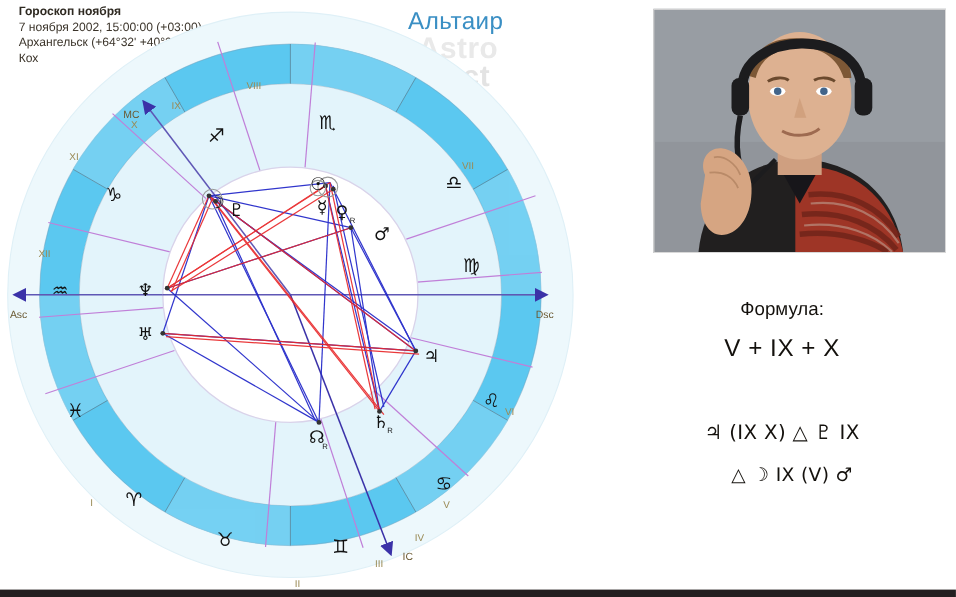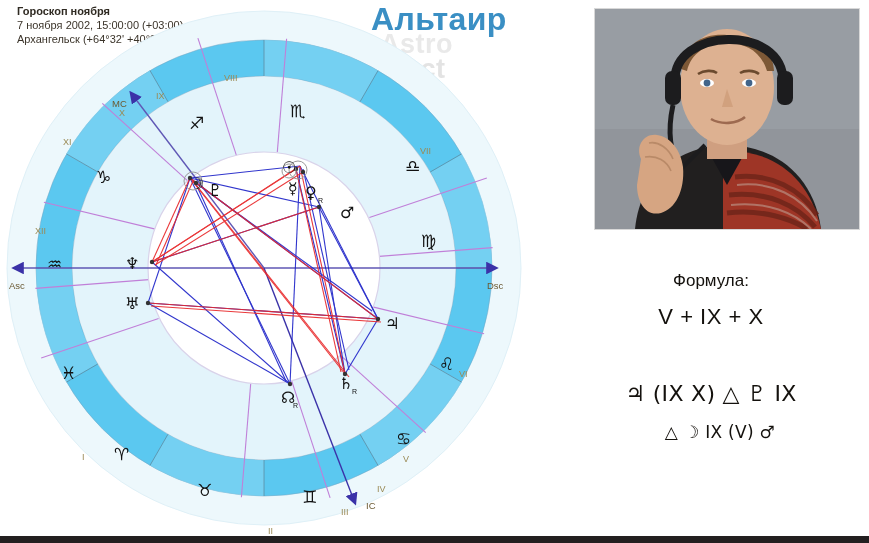--- a/index.html
+++ b/index.html
@@ -18,22 +18,22 @@
   }
 
   
   .header{position:absolute;left:17px;top:4px;color:#3a3326;}
   .header .h-title{font-size:11px;font-weight:bold;line-height:14px;color:#2f2a22;}
   .header .h-line{font-size:11px;line-height:14px;color:#3b342a;}
 
   
   .logo{position:absolute;left:371px;top:2px;width:180px;height:80px;}
   .logo .logo-main{
-    position:absolute;left:0;top:0;font-size:32px;color:#3a8fc4;
-    letter-spacing:.4px;line-height:34px;font-weight:700;
+    position:absolute;left:0;top:0;font-size:22px;color:#3a8fc4;
+    letter-spacing:.4px;line-height:34px;font-weight:400;
   }
   .logo .logo-sub1{
     position:absolute;left:9px;top:27px;font-size:27px;color:#e9e9e9;
     line-height:30px;font-weight:600;letter-spacing:.5px;
   }
   .logo .logo-sub2{
     position:absolute;left:9px;top:52px;font-size:27px;color:#e3e3e3;
     line-height:30px;font-weight:600;letter-spacing:.5px;
   }
 
@@ -52,33 +52,34 @@
     position:absolute;left:594px;top:8px;width:266px;height:222px;
     border:1px solid #d8d8d8;box-sizing:border-box;background:#8e9298;
     overflow:hidden;
   }
   .cam svg{display:block;}
 
   
   .panel{position:absolute;left:578px;top:270px;width:266px;height:230px;text-align:center;color:#14110d;}
   .panel .f-label{font-size:17px;line-height:22px;margin-bottom:14px;}
   .panel .f-value{font-size:22px;line-height:22px;letter-spacing:.5px;}
-  .panel .f-row1{font-size:22px;line-height:24px;margin-top:54px;letter-spacing:.3px;}
+  .panel .f-row1{font-size:18px;line-height:24px;margin-top:54px;letter-spacing:.3px;}
   .panel .f-row2{font-size:17px;line-height:24px;margin-top:14px;letter-spacing:.3px;padding-left:18px;}
   .gl{font-family:"DejaVu Sans",sans-serif;font-size:18px;}
 </style>
 </head>
 <body>
 
 <div id="root">
 
   <div class="header">
     <div class="h-title">Гороскоп ноября</div>
     <div class="h-line">7 ноября 2002, 15:00:00 (+03:00)</div>
     <div class="h-line">Архангельск (+64°32' +40°31')</div>
+    <div class="h-line">Кох</div>
   </div>
 
   <div class="logo">
     <div class="logo-sub1">Astro</div>
     <div class="logo-sub2">iFact</div>
     <div class="logo-main">Альтаир</div>
   </div>
 
   <div class="chart-wrap">
   <svg width="560" height="530" viewBox="0 0 560 530" xmlns="http://www.w3.org/2000/svg">

